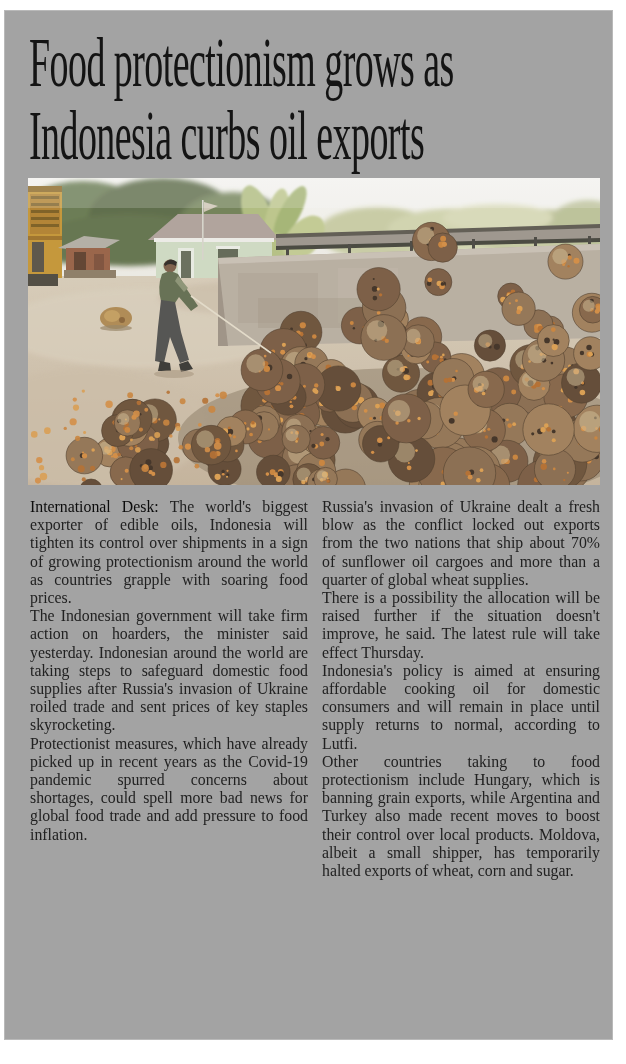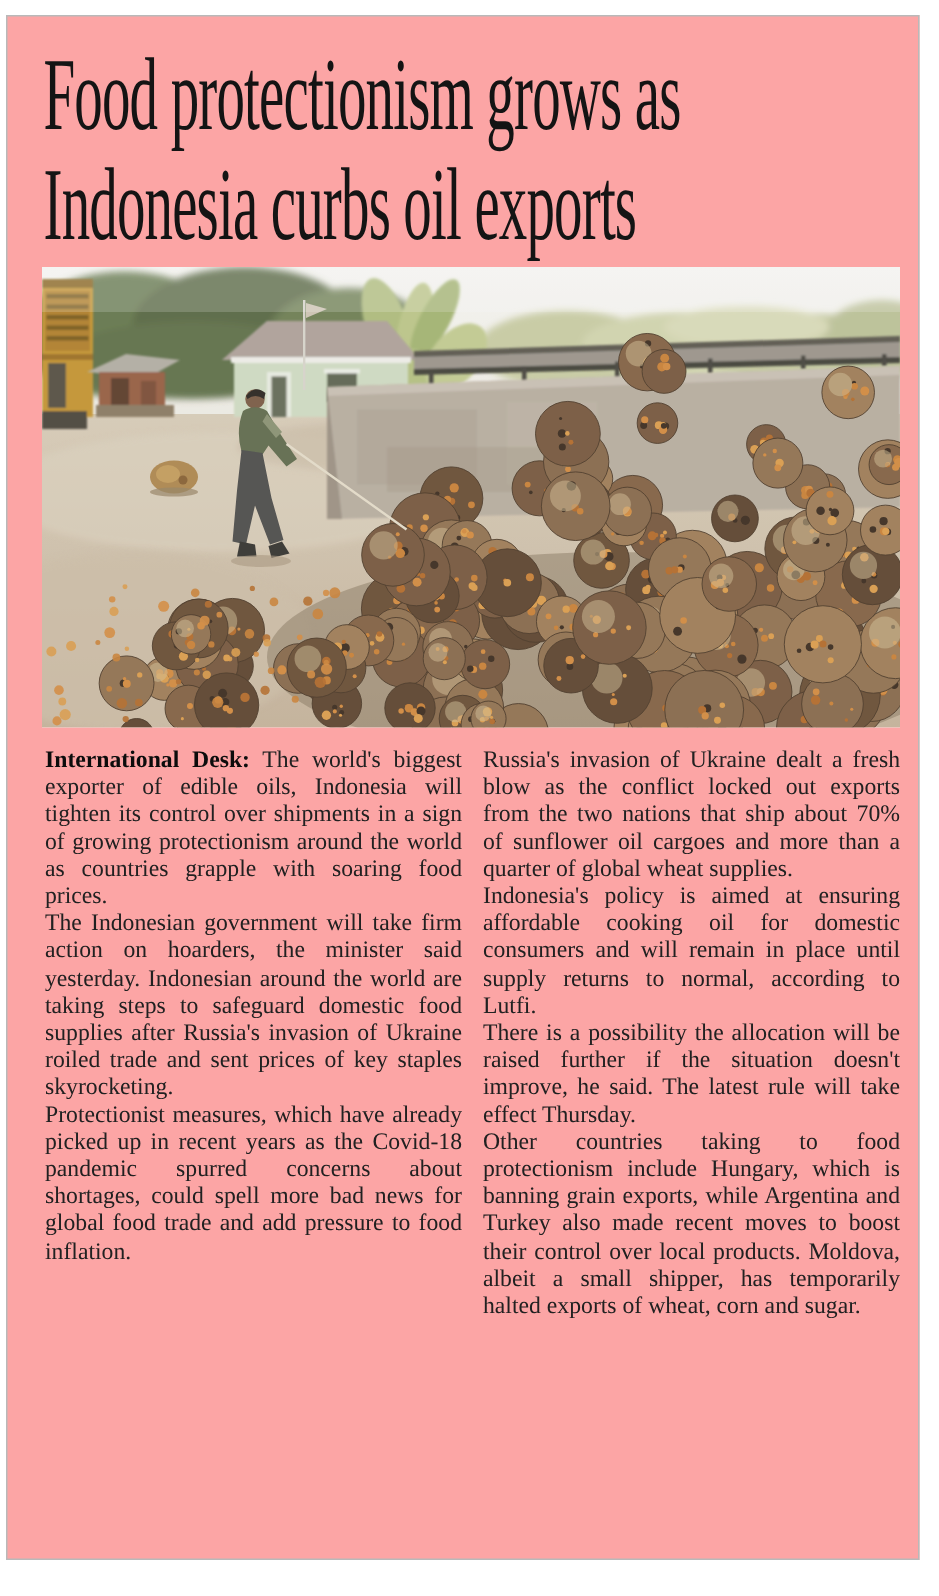--- a/index.html
+++ b/index.html
@@ -3,40 +3,40 @@
 <meta charset="utf-8">
 <style>
   html,body{margin:0;padding:0;}
   body{
     width:626px;height:1064px;background:#ffffff;position:relative;
     font-family:"Liberation Serif","DejaVu Serif",serif;
     -webkit-font-smoothing:antialiased;
   }
   .page{
     position:absolute;left:4px;top:10px;width:607px;height:1028px;
-    border:1px solid #b9b9b9;background:#fca5a5;overflow:hidden;
+    border:1px solid #b9b9b9;background:#a3a3a3;overflow:hidden;
   }
   .headline{
     position:absolute;left:24px;top:16px;width:940px;margin:0;
     font-size:69px;line-height:73px;font-weight:500;color:#141414;
     letter-spacing:-1px;
     transform:scaleX(0.55);transform-origin:top left;
   }
   .photo{
     position:absolute;left:23px;top:167px;width:572px;height:307px;margin:0;
     overflow:hidden;background:#e9e5dc;
   }
   .photo svg{display:block;filter:blur(.4px) saturate(.92) contrast(.97);}
   .columns{
     position:absolute;left:25px;top:487px;width:570px;
     display:flex;gap:14px;color:#212121;
   }
   .col{width:278px;font-size:15.8px;line-height:18.2px;text-align:justify;}
   .col p{margin:0;padding:0;}
-  .lead{font-weight:bold;color:#0c0c0c;}
+  .lead{font-weight:normal;color:#0c0c0c;}
 </style>
 </head>
 <body>
 
 <div class="page">
 
   <h1 class="headline">Food protectionism grows as Indonesia curbs oil exports</h1>
 
   <figure class="photo">
     <svg width="572" height="307" viewBox="0 0 572 307" xmlns="http://www.w3.org/2000/svg">
@@ -1052,23 +1052,23 @@
 
       <rect x="0" y="0" width="572" height="307" fill="#ffffff" opacity=".05"></rect>
       <rect x="0" y="0" width="572" height="30" fill="#ffffff" opacity=".18"></rect>
     </svg>
   </figure>
 
   <div class="columns">
     <div class="col">
       <p><b class="lead">International Desk:</b> <span>The world's biggest exporter of edible oils, Indonesia will tighten its control over shipments in a sign of growing protectionism around the world as countries grapple with soaring food prices.</span></p>
       <p>The Indonesian government will take firm action on hoarders, the minister said yesterday. Indonesian around the world are taking steps to safeguard domestic food supplies after Russia's invasion of Ukraine roiled trade and sent prices of key staples skyrocketing.</p>
-      <p>Protectionist measures, which have already picked up in recent years as the Covid-18 pandemic spurred concerns about shortages, could spell more bad news for global food trade and add pressure to food inflation.</p>
+      <p>Protectionist measures, which have already picked up in recent years as the Covid-19 pandemic spurred concerns about shortages, could spell more bad news for global food trade and add pressure to food inflation.</p>
     </div>
     <div class="col">
       <p>Russia's invasion of Ukraine dealt a fresh blow as the conflict locked out exports from the two nations that ship about 70% of sunflower oil cargoes and more than a quarter of global wheat supplies.</p>
+      <p>There is a possibility the allocation will be raised further if the situation doesn't improve, he said. The latest rule will take effect Thursday.</p>
       <p>Indonesia's policy is aimed at ensuring affordable cooking oil for domestic consumers and will remain in place until supply returns to normal, according to Lutfi.</p>
-      <p>There is a possibility the allocation will be raised further if the situation doesn't improve, he said. The latest rule will take effect Thursday.</p>
       <p>Other countries taking to food protectionism include Hungary, which is banning grain exports, while Argentina and Turkey also made recent moves to boost their control over local products. Moldova, albeit a small shipper, has temporarily halted exports of wheat, corn and sugar.</p>
     </div>
   </div>
 
 </div>
 
 </body></html>

